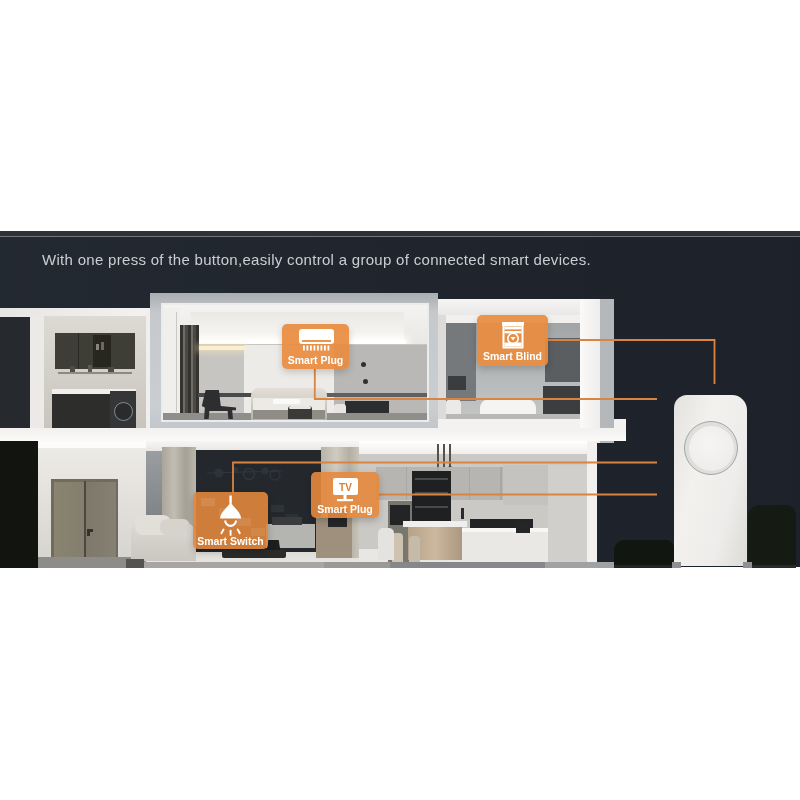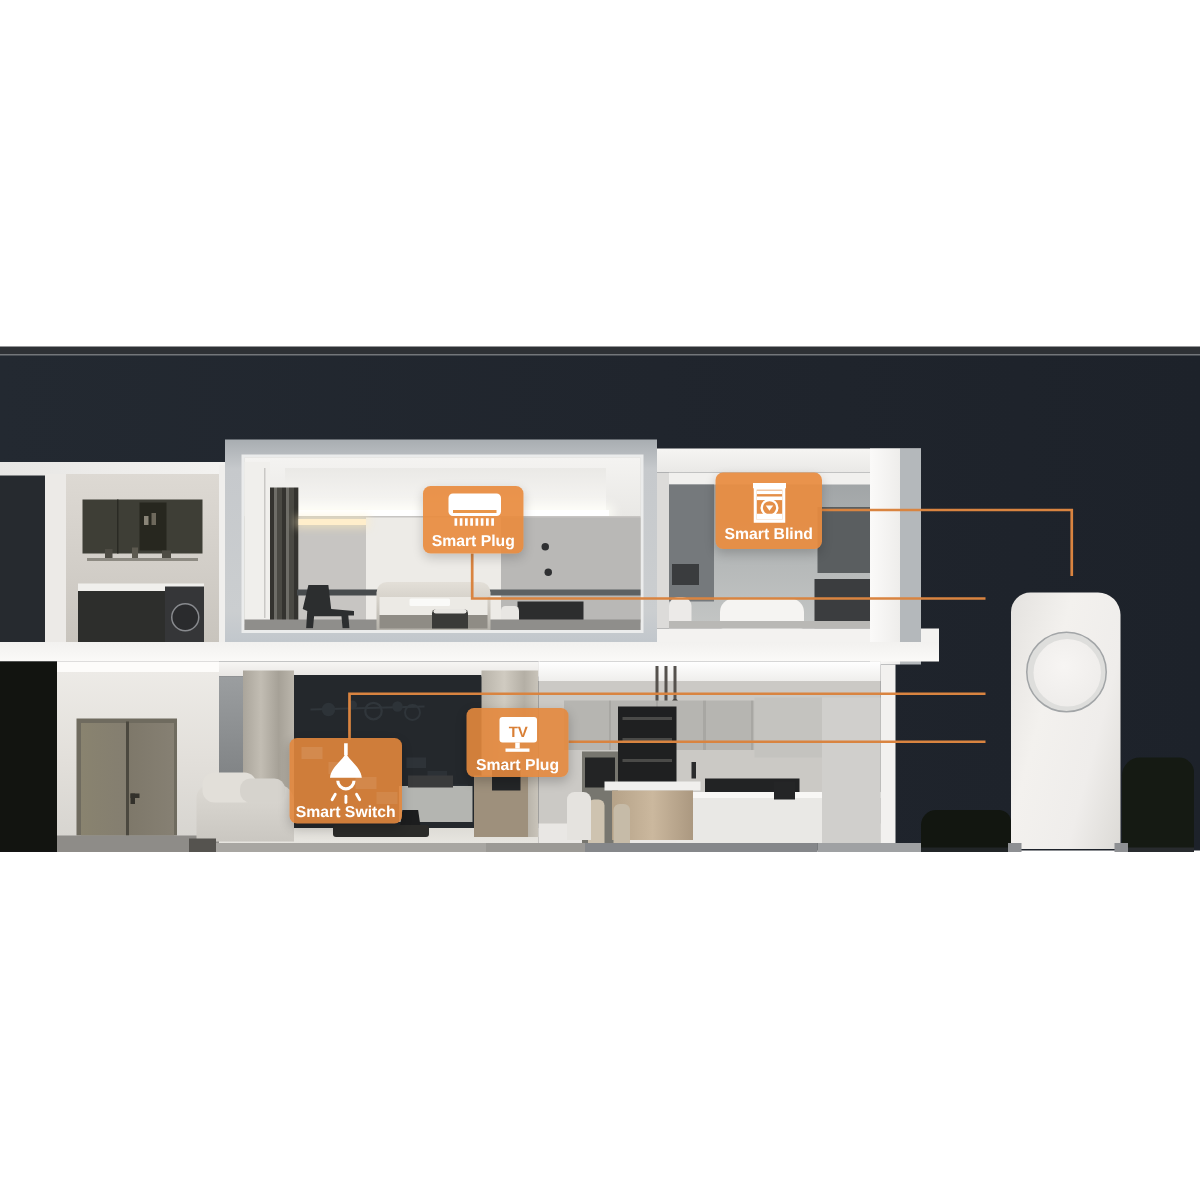--- a/index.html
+++ b/index.html
@@ -10,20 +10,21 @@
 </head>
 <body>
 <div id="scene">
 
   <div class="abs" style="left:0;top:232px;width:800px;height:335px;background:linear-gradient(90deg,#232931,#20252d 55%,#1d222a);"></div>
 
   <div class="abs" style="left:0;top:231px;width:800px;height:4.5px;background:#2e3135;"></div>
 
   <div class="abs" style="left:0;top:235.5px;width:800px;height:1.6px;background:#73767a;"></div>
 
+  <div class="abs" style="left:42px;top:251px;font-size:15px;color:#c9ced4;letter-spacing:0.3px;">With one press of the button,easily control a group of connected smart devices.</div>
 
   <div class="abs" style="left:0;top:316px;width:40px;height:250px;background:#262a2f;"></div>
 
   <div class="abs" style="left:0;top:308px;width:163px;height:9px;background:linear-gradient(90deg,#e7e6e4,#f4f3f1);"></div>
 
   <div class="abs" style="left:40px;top:316px;width:106px;height:113px;background:linear-gradient(180deg,#ddd9d3 0%,#d2cec8 55%,#c8c4bd 100%);"></div>
 
   <div class="abs" style="left:30px;top:316px;width:14px;height:113px;background:#eceae7;"></div>
 
   <div class="abs" style="left:55px;top:333px;width:80px;height:36px;background:#3e3e36;"></div>

